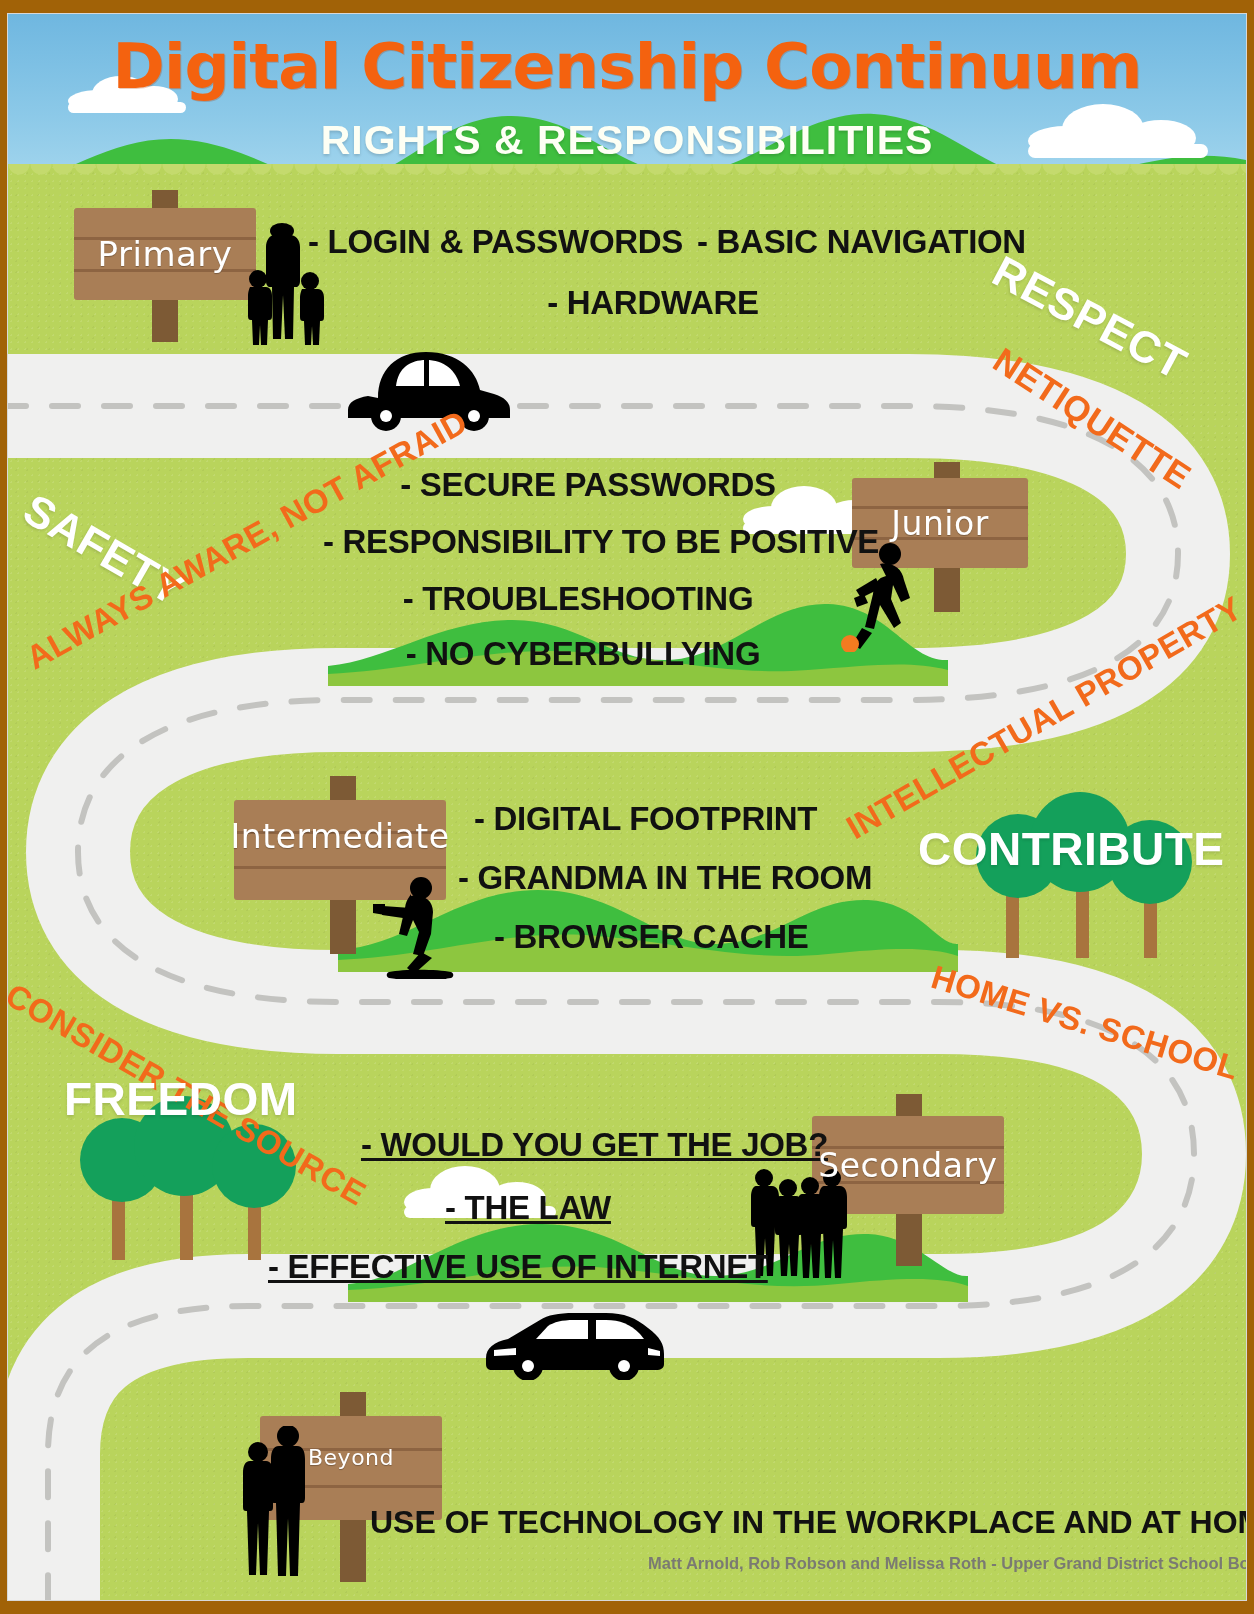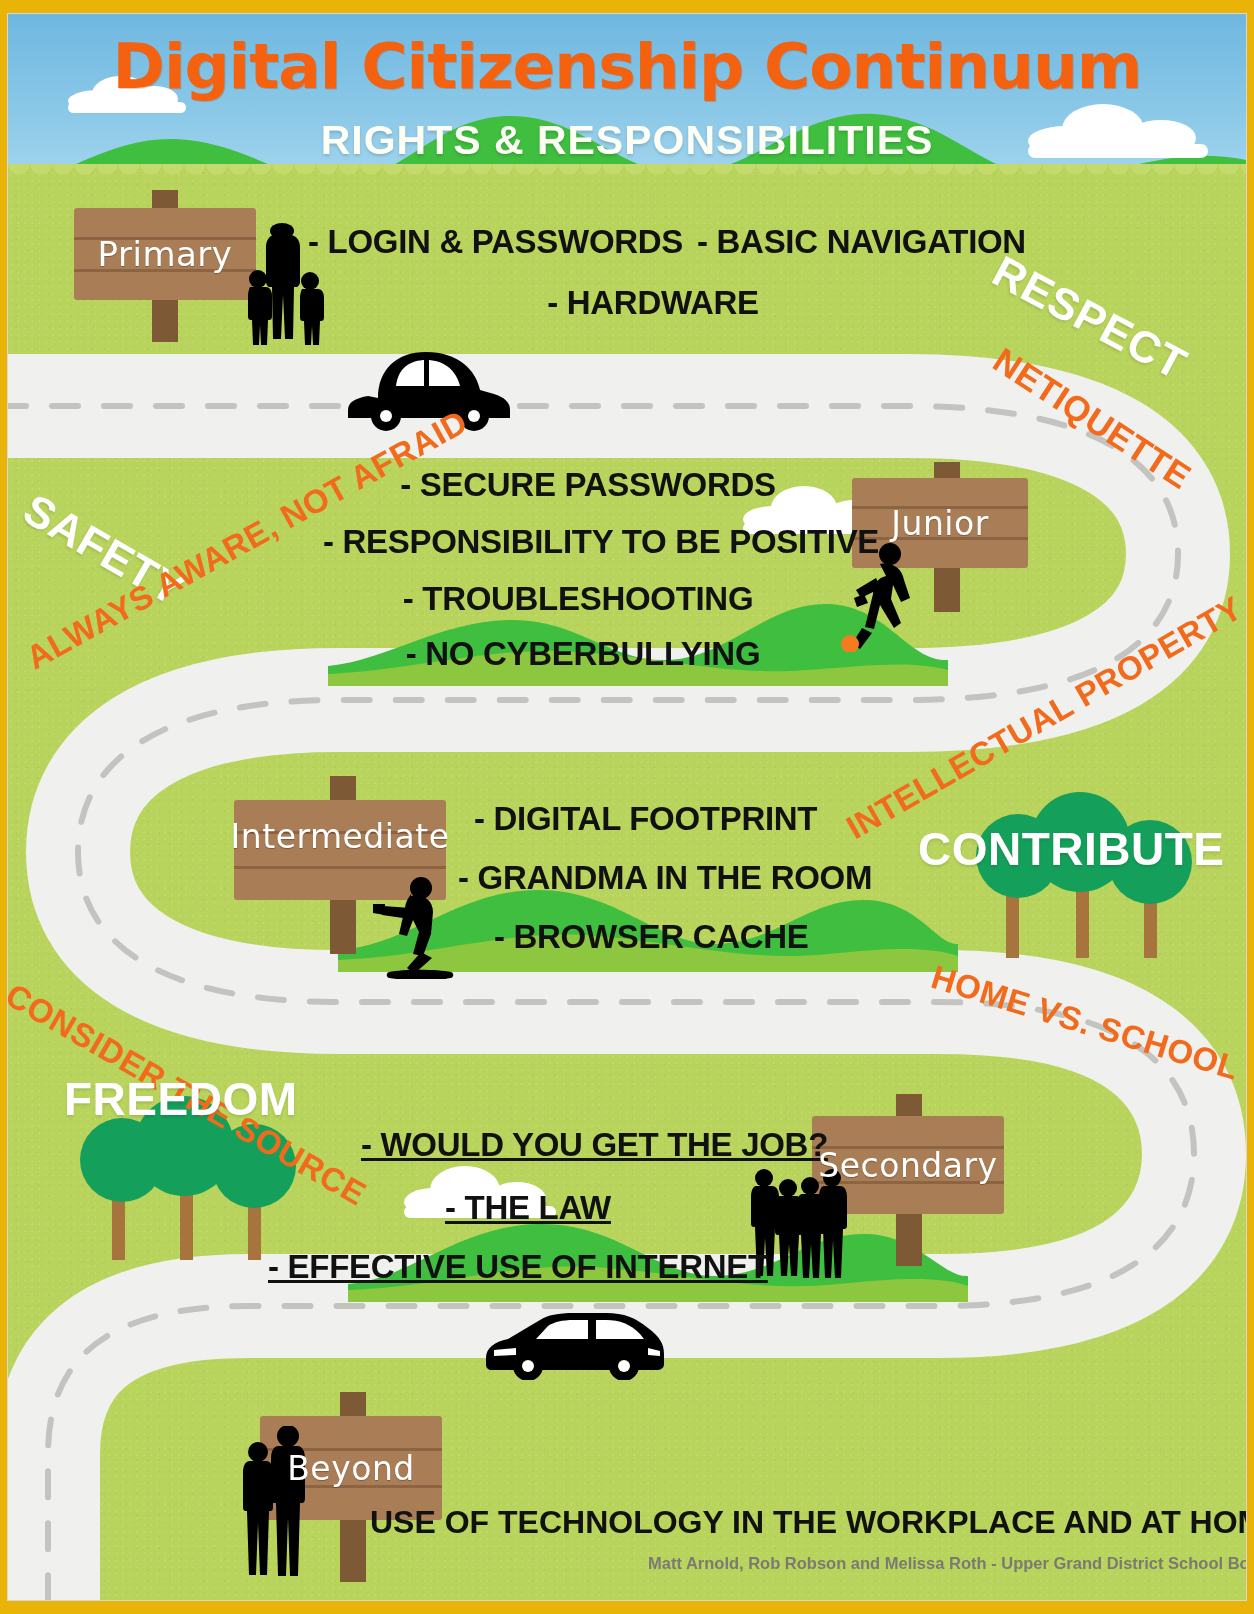--- a/index.html
+++ b/index.html
@@ -1,19 +1,19 @@
 <!DOCTYPE html>
 <html><head>
 <meta charset="utf-8">
 <style>
   html,body{margin:0;padding:0;background:#fff;}
   body{font-family:"Liberation Sans",sans-serif;}
   #poster{
     position:relative;width:1254px;height:1614px;overflow:hidden;
-    background:#eab308;
+    background:#a16207;
   }
   #frame{
     position:absolute;left:8px;top:14px;width:1238px;height:1586px;
     background:#b9d45c;overflow:hidden;
     box-shadow:0 0 0 1px #d8d8d8;
   }
   
   .sky{
     position:absolute;left:0;top:0;width:100%;height:185px;
     background:linear-gradient(to bottom,#6fb7e0 0%,#8cc9e8 55%,#a9d9ef 100%);
@@ -295,21 +295,21 @@
       <circle cx="50" cy="64" r="15"></circle>
           <circle cx="50" cy="64" r="6" fill="#fff"></circle>
       <circle cx="146" cy="64" r="15"></circle>
           <circle cx="146" cy="64" r="6" fill="#fff"></circle>
     </g>
   </svg>
 
   <div class="sign" style="left:248px;top:1378px;width:190px;height:190px;">
     <div class="post" style="left:84px;top:0;width:26px;height:190px;"></div>
     <div class="board" style="left:4px;top:24px;width:182px;height:104px;"></div>
-    <div class="label" style="font-size:33px;top:24px;height:105px;">Beyond</div>
+    <div class="label" style="font-size:22px;top:13px;height:105px;">Beyond</div>
   </div>
 
   <svg style="position:absolute;left:232px;top:1412px;width:78px;height:150px" viewBox="0 0 78 150">
     <g fill="#000">
       <circle cx="18" cy="26" r="10"></circle>
       <path d="M10,35 h16 c5,0 7,5 7,12 l0,34 c0,3 -1,4 -3,4 l-1,0 l-2,64 h-7 l-2,-52 l-2,52 h-7 l-2,-64 l-1,0 c-2,0 -3,-1 -3,-4 l0,-34 c0,-7 2,-12 7,-12 z"></path>
       <circle cx="48" cy="10" r="11"></circle>
       <path d="M39,20 h18 c6,0 8,6 8,13 l0,39 c0,3 -1,5 -3,5 l-2,0 l-2,73 h-8 l-2,-58 l-2,58 h-8 l-2,-73 l-2,0 c-2,0 -3,-2 -3,-5 l0,-39 c0,-7 2,-13 8,-13 z"></path>
     </g>
   </svg>

